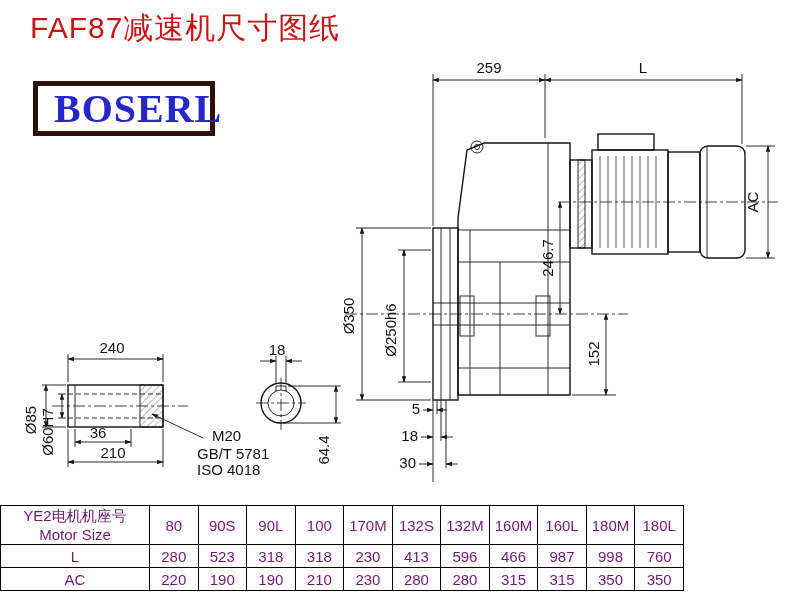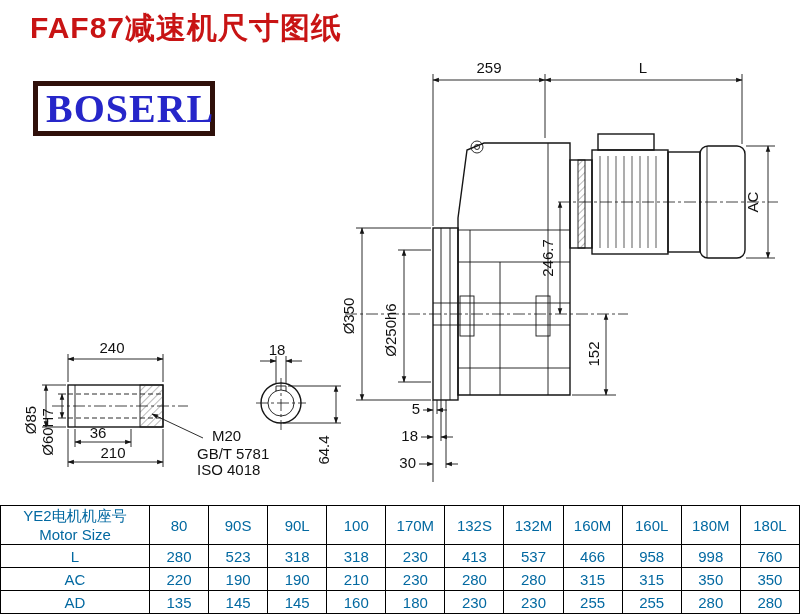--- a/index.html
+++ b/index.html
@@ -1,33 +1,33 @@
 <!DOCTYPE html>
 <html><head>
 <meta charset="utf-8">
 <style>
   html,body{margin:0;padding:0;background:#fff;}
   .page{position:relative;width:800px;height:614px;background:#fff;overflow:hidden;
         font-family:"Liberation Sans",sans-serif;}
-  .title{position:absolute;left:30px;top:8px;font-size:30px;font-weight:bold;
+  .title{position:absolute;left:30px;top:8px;font-size:30px;font-weight:normal;
          color:#c81414;letter-spacing:1px;font-family:"Liberation Sans",sans-serif;}
   .logo{position:absolute;left:33px;top:81px;width:172px;height:45px;
         border:5px solid #2f100a;background:#fff;display:flex;align-items:center;}
   .logo span{font-family:"Liberation Serif",serif;font-weight:bold;font-size:40px;
-        color:#2626c9;padding-left:8px;letter-spacing:1px;}
+        color:#2626c9;padding-left:16px;letter-spacing:1px;}
   svg.drawing{position:absolute;left:0;top:0;}
   .ol{fill:none;stroke:#151515;stroke-width:1.4;}
   .tl{fill:none;stroke:#151515;stroke-width:0.9;}
   .fin{fill:none;stroke:#151515;stroke-width:0.7;}
   .dim{fill:none;stroke:#151515;stroke-width:0.9;}
   .cl{fill:none;stroke:#151515;stroke-width:0.8;stroke-dasharray:12 3 3 3;}
   .hid{fill:none;stroke:#151515;stroke-width:0.9;stroke-dasharray:5 3;}
   text.d{font-family:"Liberation Sans",sans-serif;font-size:15px;fill:#111;}
-  .size-table{position:absolute;left:0;top:505px;width:800px;border-collapse:collapse;
-        table-layout:fixed;color:#0369a1;padding-left:48px;}
+  .size-table{position:absolute;left:0;top:505px;width:684px;border-collapse:collapse;
+        table-layout:fixed;color:#701a75;padding-left:48px;}
   .size-table th,.size-table td{border:1px solid #000;text-align:center;font-weight:normal;
         font-size:15px;padding:0;height:22px;background:#fff;}
   .size-table tr.hdr th{height:38px;}
   .size-table .first{width:148px;}
 </style>
 </head>
 <body>
 
 <div class="page">
 
@@ -220,50 +220,36 @@
       <th>180L</th>
     </tr>
     <tr>
       <td class="first">L</td>
       <td>280</td>
       <td>523</td>
       <td>318</td>
       <td>318</td>
       <td>230</td>
       <td>413</td>
-      <td>537</td>
+      <td>596</td>
       <td>466</td>
-      <td>958</td>
+      <td>987</td>
       <td>998</td>
       <td>760</td>
     </tr>
     <tr>
       <td class="first">AC</td>
       <td>220</td>
       <td>190</td>
       <td>190</td>
       <td>210</td>
       <td>230</td>
       <td>280</td>
       <td>280</td>
       <td>315</td>
       <td>315</td>
       <td>350</td>
       <td>350</td>
     </tr>
-    <tr>
-      <td class="first">AD</td>
-      <td>135</td>
-      <td>145</td>
-      <td>145</td>
-      <td>160</td>
-      <td>180</td>
-      <td>230</td>
-      <td>230</td>
-      <td>255</td>
-      <td>255</td>
-      <td>280</td>
-      <td>280</td>
-    </tr>
   </tbody>
     </table>
 
 </div>
 
 </body></html>

